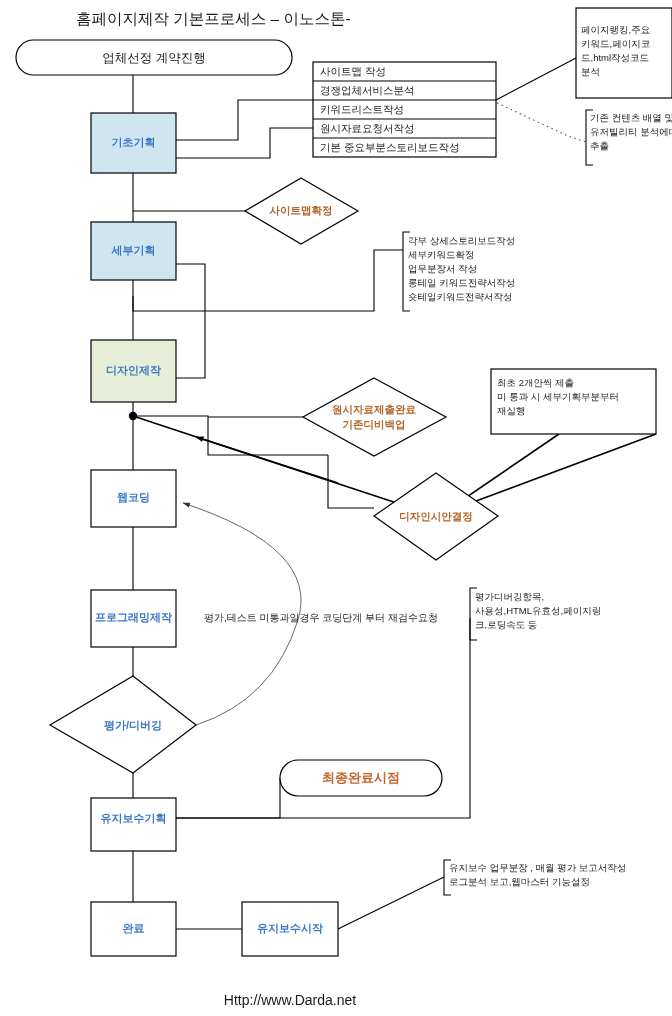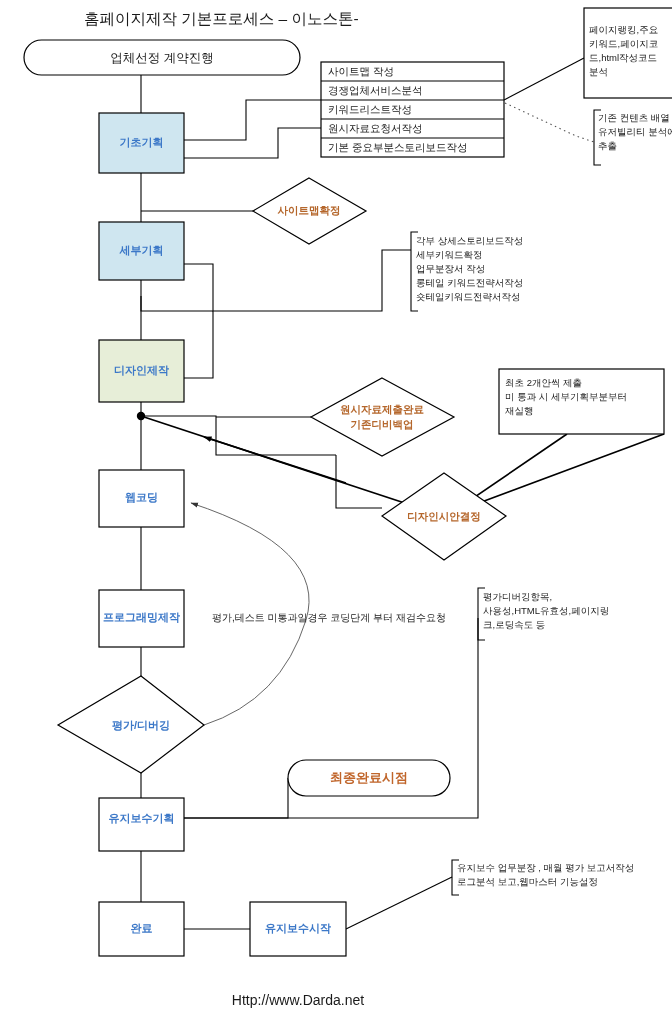--- a/index.html
+++ b/index.html
@@ -9,21 +9,21 @@
   }
   body {
     width: 672px;
     height: 1016px;
     font-family: "Liberation Sans", "DejaVu Sans", sans-serif;
     position: relative;
     overflow: hidden;
   }
   #diagram-root {
     position: absolute;
-    left: 16px;
+    left: 8px;
     top: 0;
     width: 540px;
     height: 1016px;
   }
   svg { display: block; }
   .ttl {
     font-size: 15.5px;
     fill: #1a1a1a;
   }
   .proc-label {

